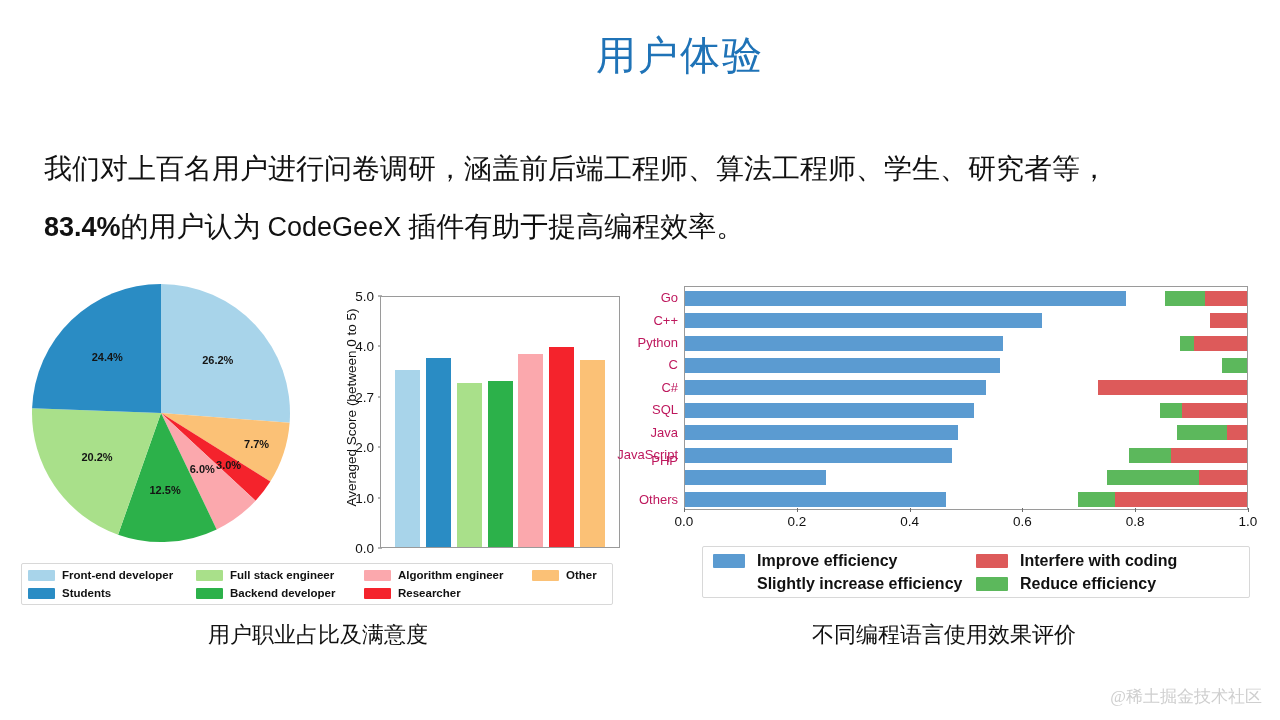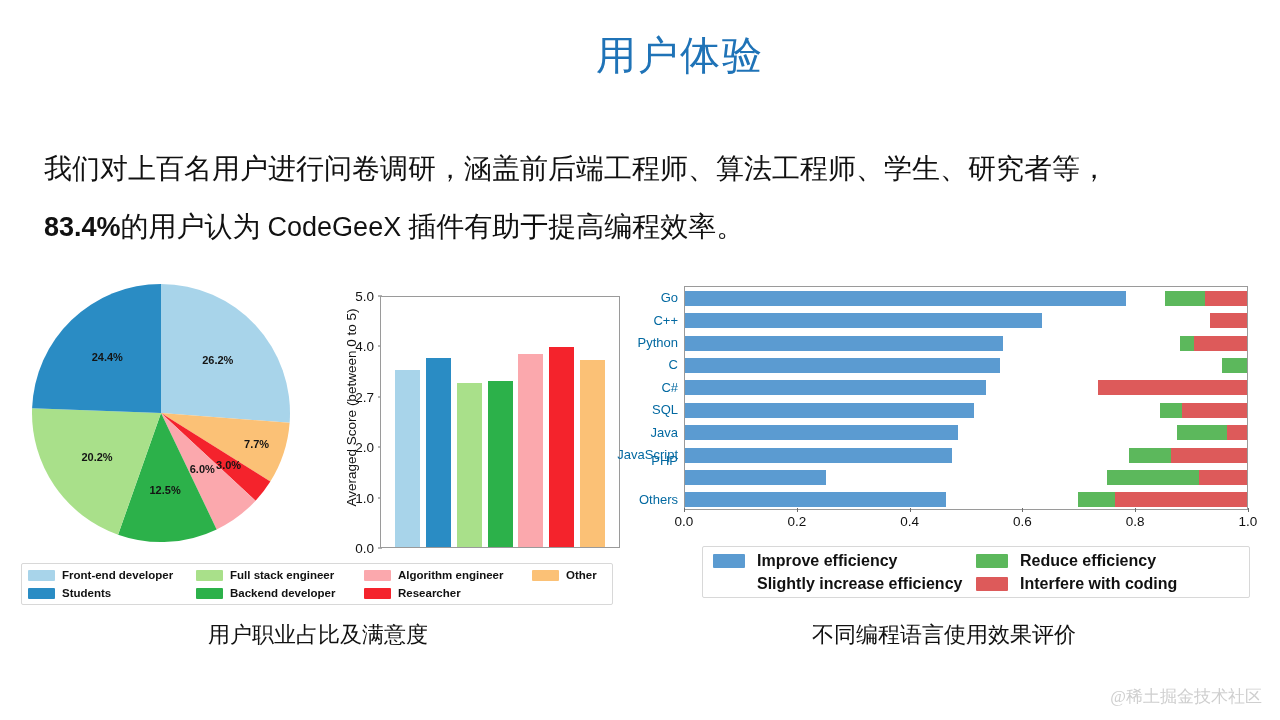--- a/index.html
+++ b/index.html
@@ -202,21 +202,21 @@
     width: 100%;
     height: 15px;
     display: flex;
   }
   .sb-seg { height: 100%; }
   .sb-ylabel {
     position: absolute;
     right: 0;
     transform: translateY(-50%);
     font-size: 13px;
-    color: #0369a1;
+    color: #be185d;
     white-space: nowrap;
     text-align: right;
   }
   #sb-ylabels {
     position: absolute;
     left: 0;
     top: 8px;
     width: 58px;
     height: 224px;
   }
@@ -475,26 +475,26 @@
   <div id="sb-legend">
       <div class="leg-item">
         <span class="leg-sw" style="background: rgb(91, 155, 209);"></span>
         <span>Improve efficiency</span>
       </div>
       <div class="leg-item">
         <span class="leg-sw"></span>
         <span>Slightly increase efficiency</span>
       </div>
       <div class="leg-item">
+        <span class="leg-sw" style="background: rgb(221, 90, 90);"></span>
+        <span>Interfere with coding</span>
+      </div>
+      <div class="leg-item">
         <span class="leg-sw" style="background: rgb(92, 184, 92);"></span>
         <span>Reduce efficiency</span>
       </div>
-      <div class="leg-item">
-        <span class="leg-sw" style="background: rgb(221, 90, 90);"></span>
-        <span>Interfere with coding</span>
-      </div>
     </div>
 </div>
 
 <div class="caption" id="caption-left">用户职业占比及满意度</div>
 <div class="caption" id="caption-right">不同编程语言使用效果评价</div>
 
 <div id="watermark">@稀土掘金技术社区</div>
 
 </body></html>

